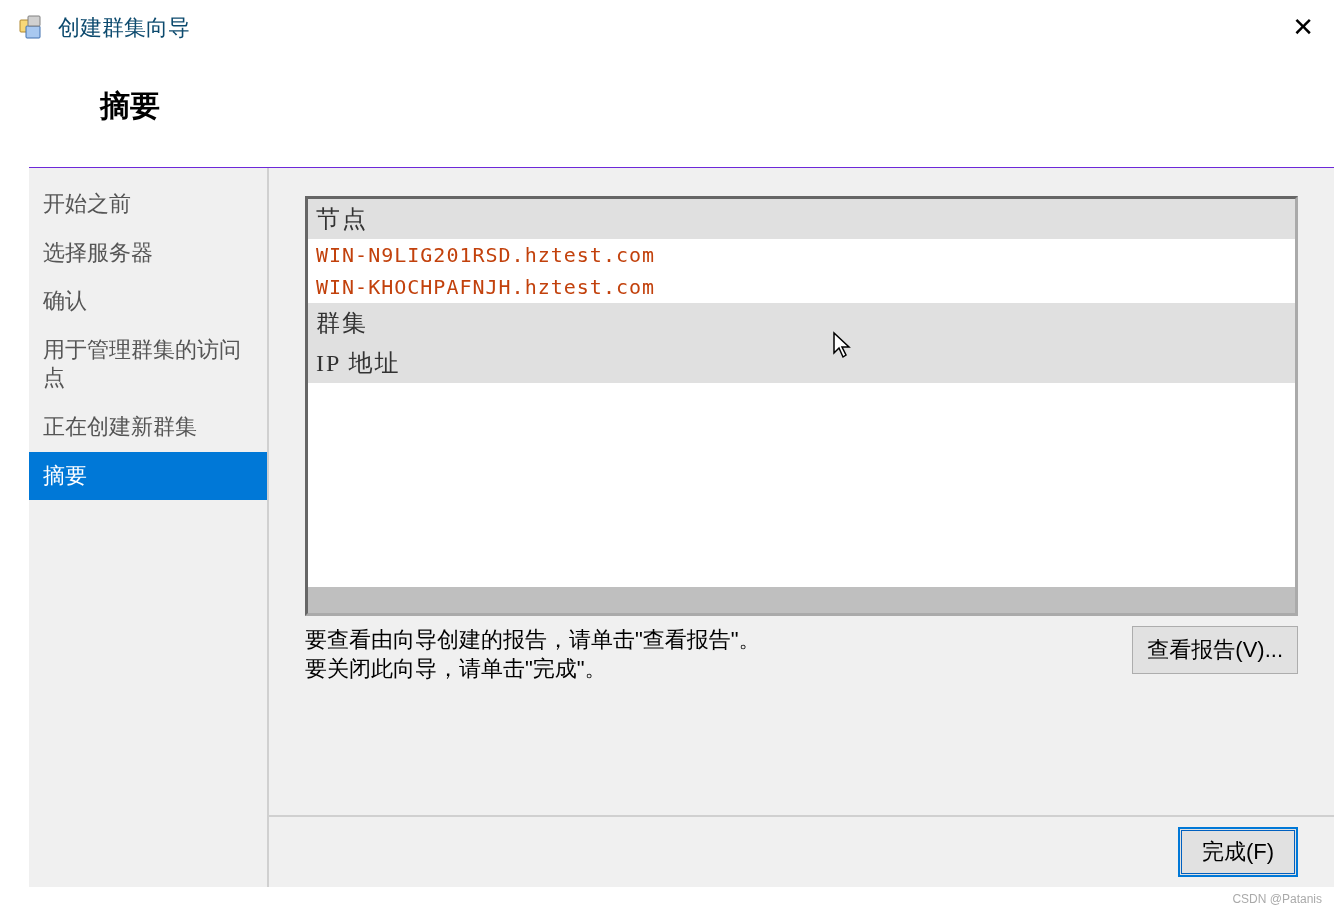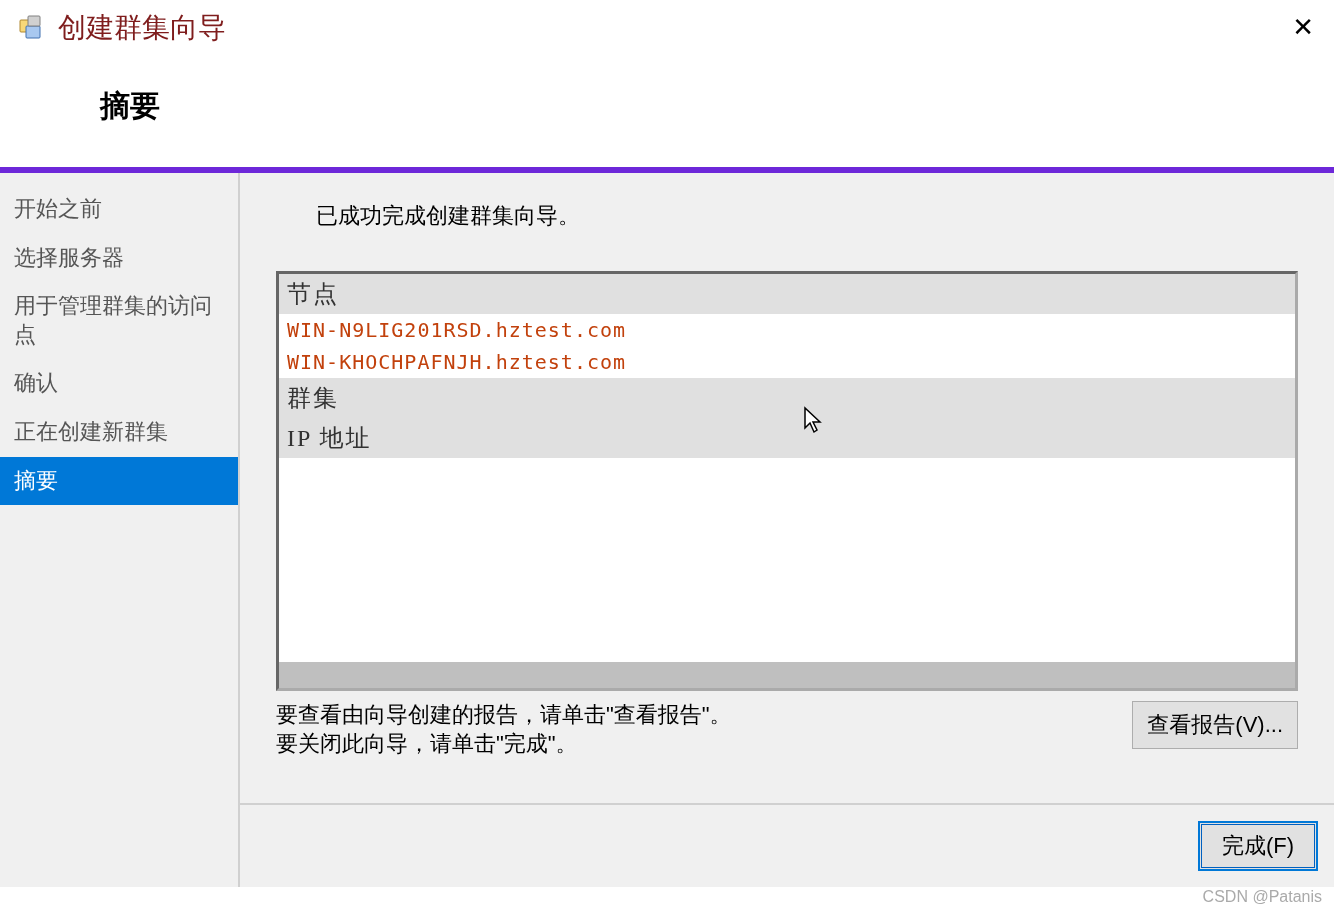--- a/index.html
+++ b/index.html
@@ -23,44 +23,45 @@
     }
     .titlebar .icon-wrap {
       width: 32px;
       height: 32px;
       margin-right: 10px;
       display: flex;
       align-items: center;
       justify-content: center;
     }
     .titlebar .title {
-      font-size: 28px;
-      color: #7f1d1d;
+      font-size: 22px;
+      color: #0c4a6e;
     }
     .close-btn {
       position: absolute;
       right: 20px;
       top: 14px;
       font-size: 26px;
       color: #000;
       cursor: pointer;
       font-family: Arial, sans-serif;
       line-height: 1;
     }
     .page-heading {
       font-size: 30px;
       font-weight: bold;
       color: #000;
       padding: 30px 0 40px 100px;
     }
     .content-wrap {
       display: flex;
-      border-top: 6px solid #6d28d9;
+      border-top: 1px solid #6d28d9;
       height: 720px;
       background: #f0f0f0;
+      margin-left: 29px;
     }
     .sidebar {
       width: 238px;
       background: #f0f0f0;
       padding-top: 12px;
     }
     .sidebar-item {
       padding: 10px 14px;
       font-size: 22px;
       color: #555;
@@ -142,27 +143,27 @@
       cursor: pointer;
       font-family: inherit;
       margin-left: 20px;
       white-space: nowrap;
     }
     .bottom-bar {
       position: absolute;
       bottom: 0;
       left: 0;
       right: 0;
-      height: 84px;
+      height: 72px;
       border-top: 2px solid #d0d0d0;
       background: #f0f0f0;
       display: flex;
       justify-content: flex-end;
       align-items: center;
-      padding-right: 16px;
+      padding-right: 36px;
     }
     .finish-btn {
       background: #e1e1e1;
       border: 2px solid #0078d7;
       padding: 8px 22px;
       font-size: 22px;
       cursor: pointer;
       font-family: inherit;
       outline: 1px solid #0060c0;
       outline-offset: -4px;
@@ -170,21 +171,21 @@
     .cursor {
       position: absolute;
       left: 524px;
       top: 132px;
       pointer-events: none;
     }
     .watermark {
       position: absolute;
       right: 12px;
       bottom: 2px;
-      font-size: 16px;
+      font-size: 12px;
       color: #aaa;
       font-family: Arial, sans-serif;
     }
   </style>
 </head>
 <body>
 
 <div class="titlebar">
   <span class="icon-wrap">
     <svg width="28" height="28" viewBox="0 0 28 28">
@@ -196,28 +197,27 @@
   <span class="title">创建群集向导</span>
 </div>
 <div class="close-btn">✕</div>
 
 <div class="page-heading">摘要</div>
 
 <div class="content-wrap">
   <div class="sidebar">
     <div class="sidebar-item">开始之前</div>
     <div class="sidebar-item">选择服务器</div>
+    <div class="sidebar-item">确认</div>
     <div class="sidebar-item">用于管理群集的访问点</div>
-    <div class="sidebar-item">确认</div>
     <div class="sidebar-item">正在创建新群集</div>
     <div class="sidebar-item active">摘要</div>
   </div>
 
   <div class="main">
-    <div class="success-msg">已成功完成创建群集向导。</div>
 
     <div class="report-box">
       <div class="report-inner">
         <div class="section-hdr">节点</div>
         <div class="section-val">WIN-N9LIG201RSD.hztest.com</div>
         <div class="section-val">WIN-KHOCHPAFNJH.hztest.com</div>
         <div class="section-hdr">群集</div>
         <div class="section-hdr">IP 地址</div>
       </div>
       <div class="report-footer-bar"></div>

